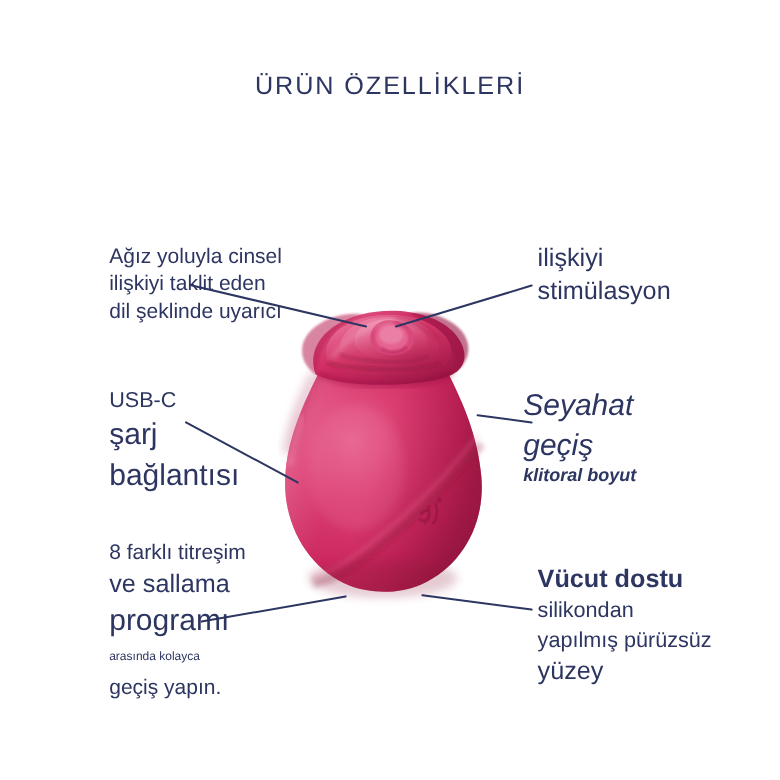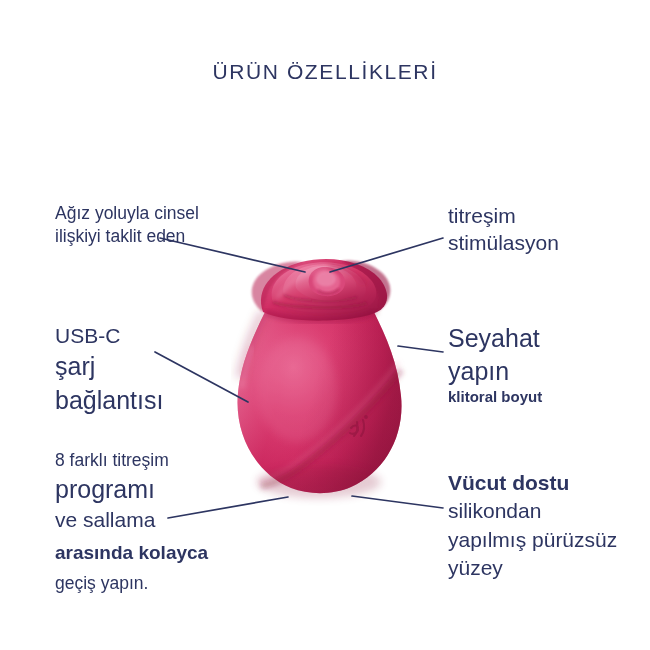--- a/index.html
+++ b/index.html
@@ -24,37 +24,37 @@
     white-space:nowrap;
   }
 
   
   .lines{position:absolute;left:0;top:0;width:650px;height:650px;pointer-events:none;}
 
   
   .callout{position:absolute;line-height:1.30;color:#2d3561;}
   .callout .ln{display:block;white-space:nowrap;}
 
-  .t-xs{font-size:19px;font-weight:700;}
-  .t-sm{font-size:21px;font-weight:400;}
+  .t-xs{font-size:10px;font-weight:400;}
+  .t-sm{font-size:18px;font-weight:400;}
   .t-md{font-size:17.5px;font-weight:400;}
   .t-lg{font-size:21px;font-weight:400;}
   .t-xl{font-size:25px;font-weight:400;}
   .t-lgb{font-size:21px;font-weight:700;}
   .t-smb{font-size:15px;font-weight:700;}
 
-  .c-left{text-align:left;}
+  .c-left{text-align:left;margin-left:36px;}
   .c-right{text-align:left;}
 
   
   #co-tongue{left:55px;top:202px;}
   #co-usbc{left:55px;top:322px;}
   #co-programs{left:55px;top:448px;}
   #co-clitoral{left:448px;top:202px;}
-  #co-travel{left:448px;top:322px;}
+  #co-travel{left:436px;top:322px;font-style:italic;}
   #co-body{left:448px;top:468px;}
 
   
   #co-usbc .ln+.ln{margin-top:1px;}
   #co-programs .ln{margin-top:1px;}
   #co-programs .sp{margin-top:7px;}
   #co-body .ln{margin-top:1px;}
 
   
   .product{
@@ -233,44 +233,45 @@
       <line x1="168" y1="518" x2="288" y2="497"></line>
       <line x1="443" y1="238" x2="330" y2="272"></line>
       <line x1="443" y1="352" x2="398" y2="346"></line>
       <line x1="443" y1="508" x2="352" y2="496"></line>
     </g>
   </svg>
 
   <div class="callout c-left" id="co-tongue">
     <span class="ln t-md">Ağız yoluyla cinsel</span>
     <span class="ln t-md">ilişkiyi taklit eden</span>
+    <span class="ln t-md">dil şeklinde uyarıcı</span>
   </div>
 
   <div class="callout c-left" id="co-usbc">
     <span class="ln t-sm">USB-C</span>
     <span class="ln t-xl">şarj</span>
     <span class="ln t-xl">bağlantısı</span>
   </div>
 
   <div class="callout c-left" id="co-programs">
     <span class="ln t-md">8 farklı titreşim</span>
+    <span class="ln t-lg">ve sallama</span>
     <span class="ln t-xl">programı</span>
-    <span class="ln t-lg">ve sallama</span>
     <span class="ln t-xs sp">arasında kolayca</span>
     <span class="ln t-md sp">geçiş yapın.</span>
   </div>
 
   <div class="callout c-right" id="co-clitoral">
-    <span class="ln t-lg">titreşim</span>
+    <span class="ln t-lg">ilişkiyi</span>
     <span class="ln t-lg">stimülasyon</span>
   </div>
 
   <div class="callout c-right" id="co-travel">
     <span class="ln t-xl">Seyahat</span>
-    <span class="ln t-xl">yapın</span>
+    <span class="ln t-xl">geçiş</span>
     <span class="ln t-smb">klitoral boyut</span>
   </div>
 
   <div class="callout c-right" id="co-body">
     <span class="ln t-lgb">Vücut dostu</span>
     <span class="ln t-sm">silikondan</span>
     <span class="ln t-sm">yapılmış pürüzsüz</span>
     <span class="ln t-lg">yüzey</span>
   </div>
 

